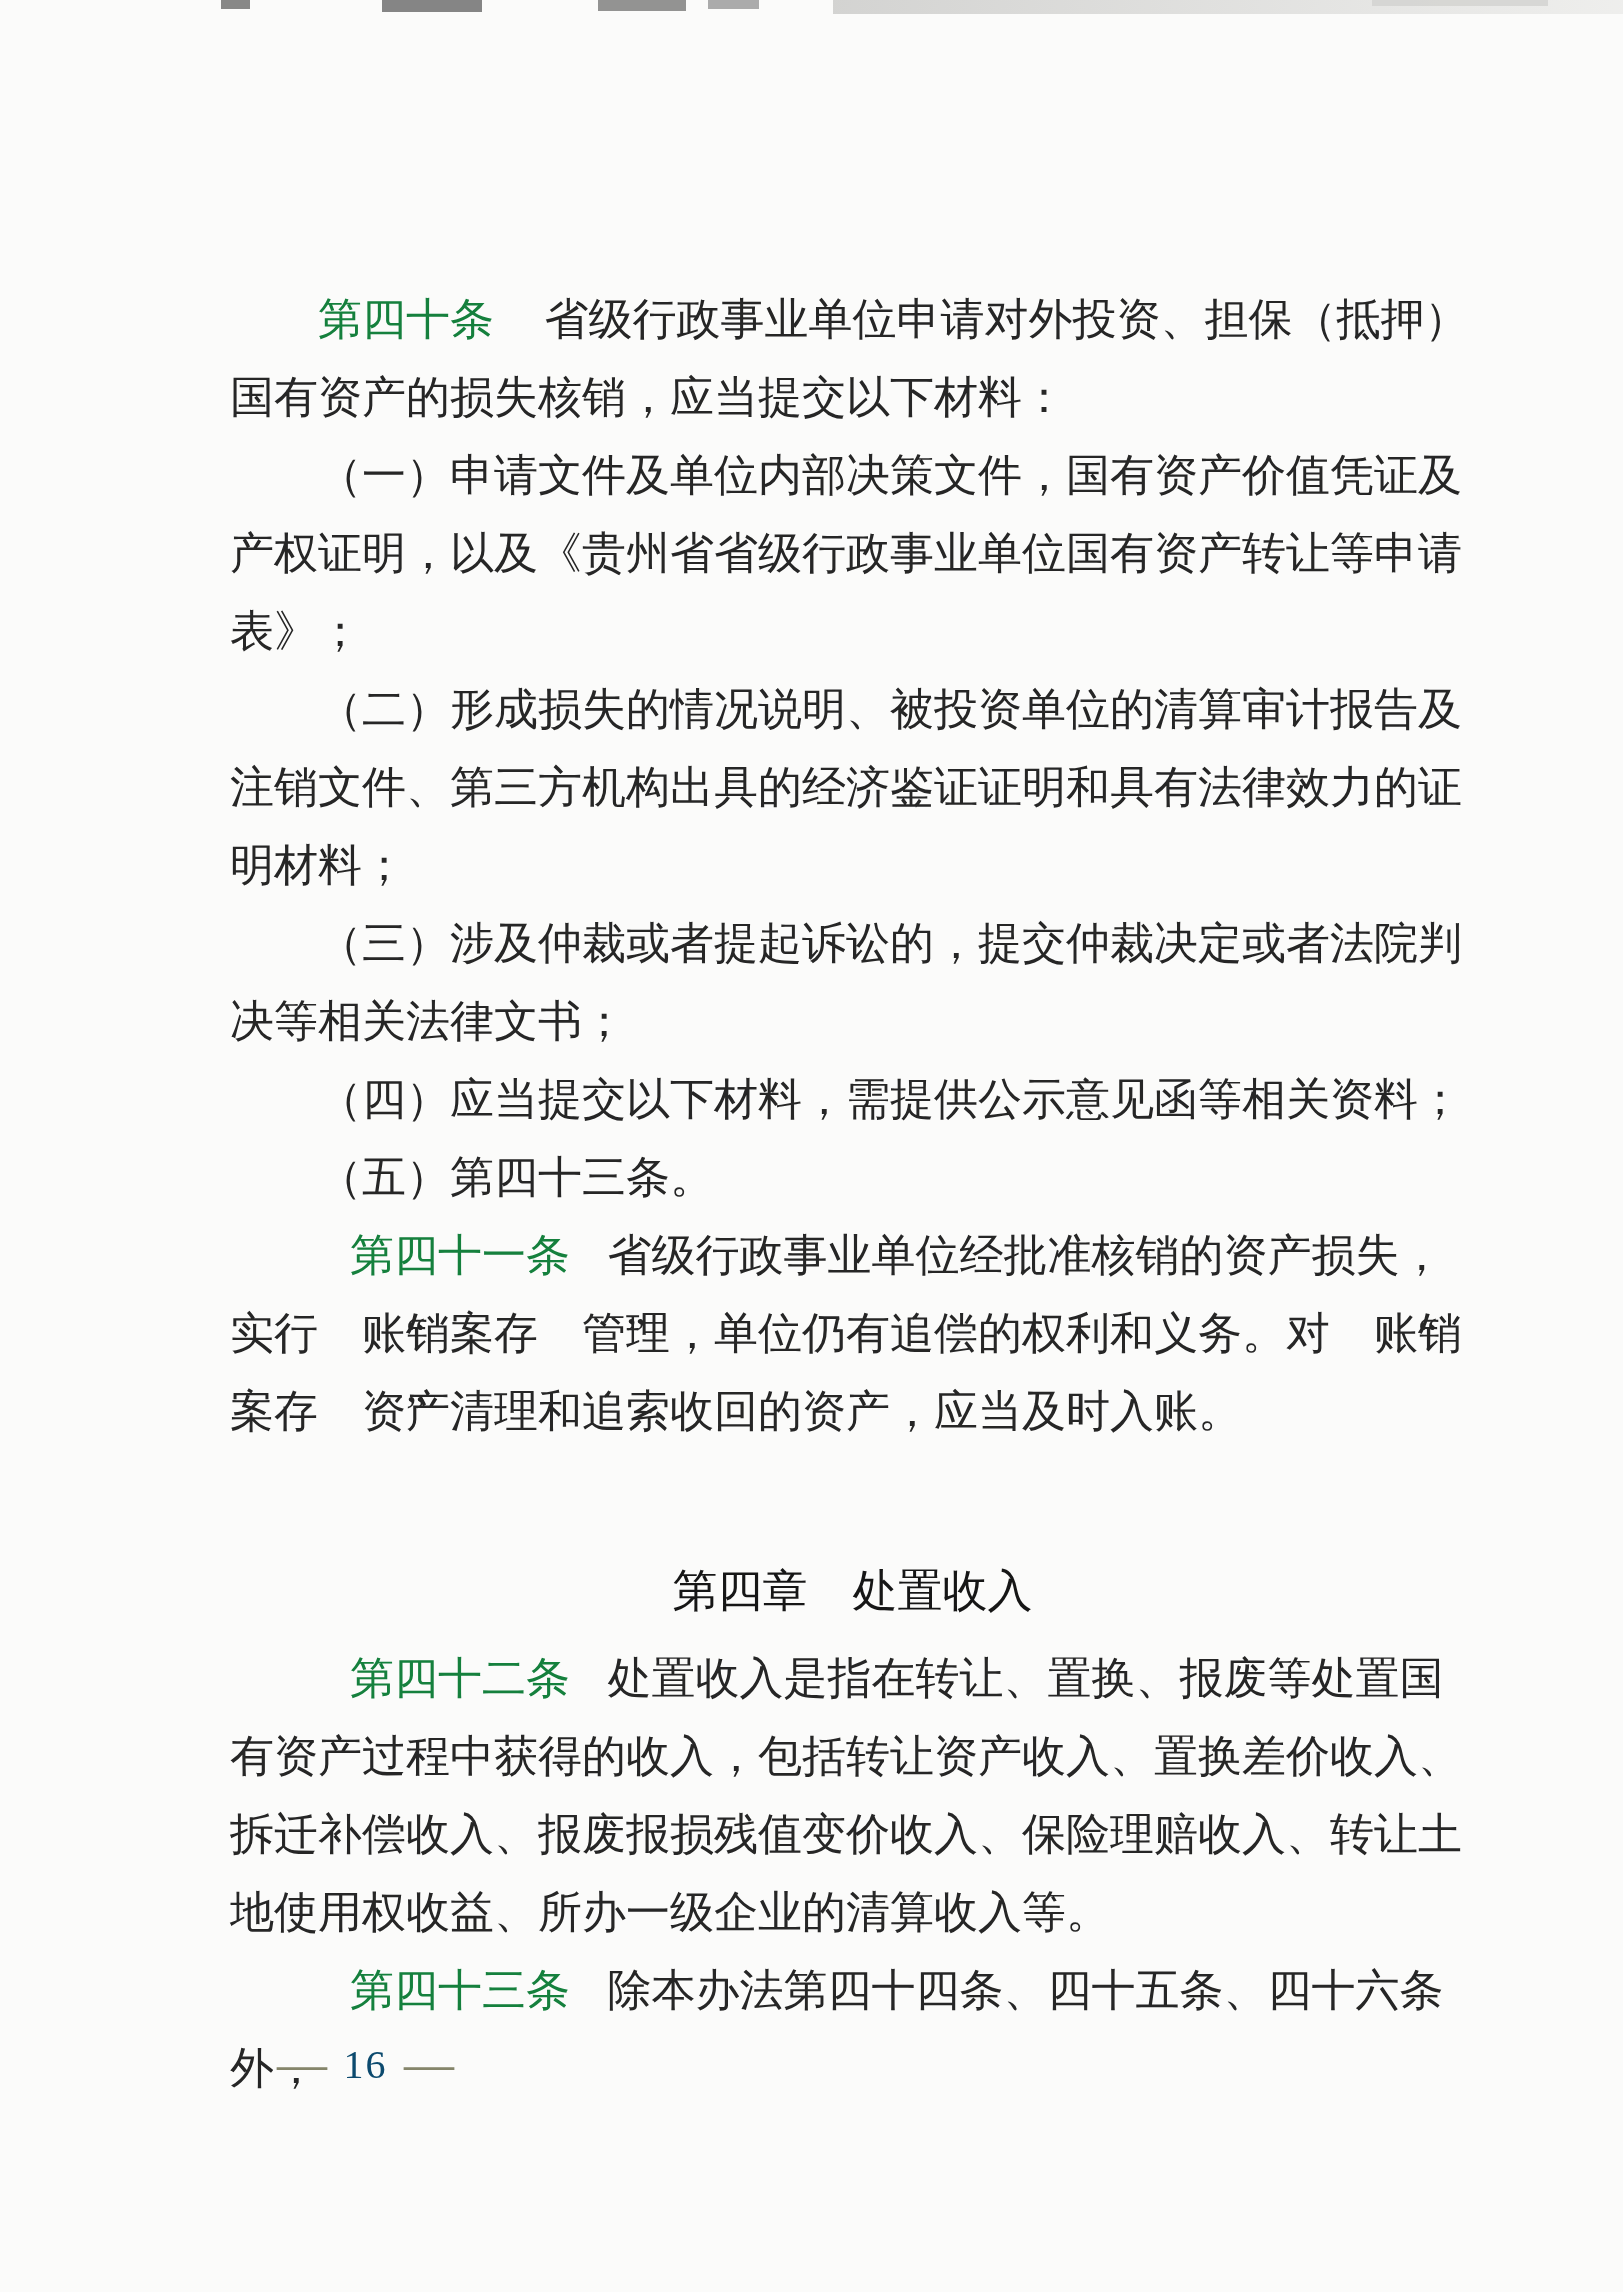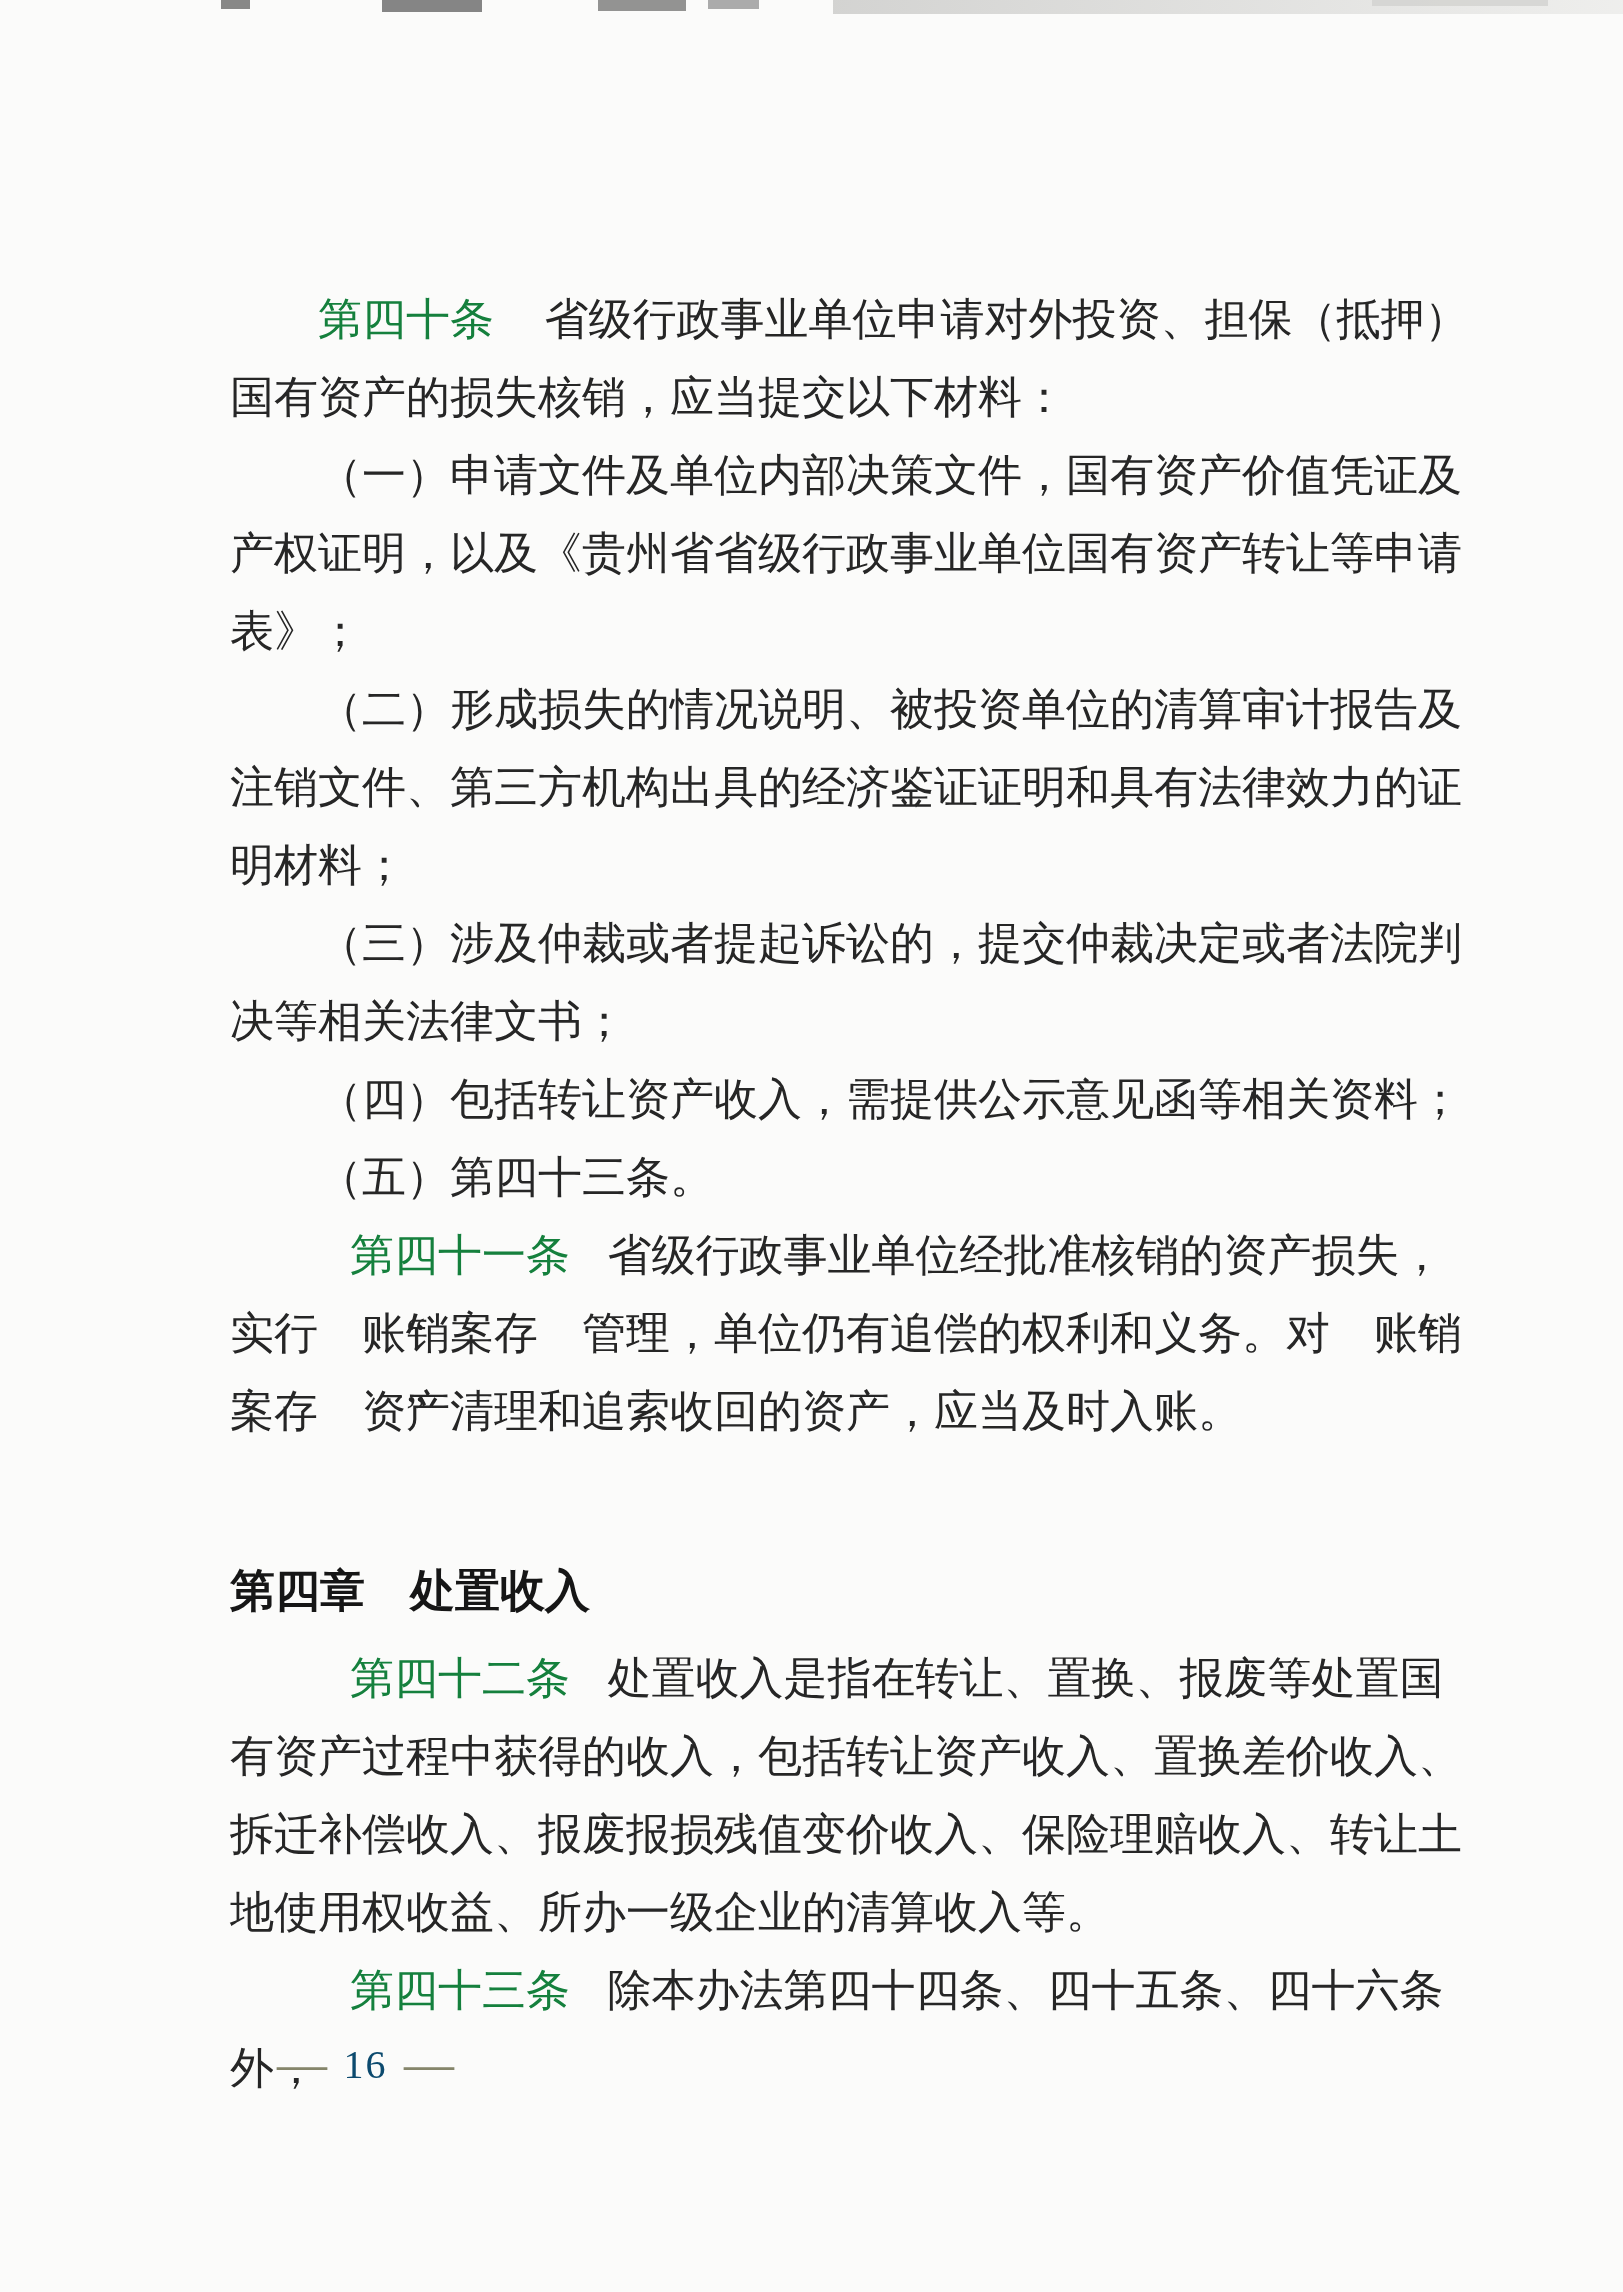--- a/index.html
+++ b/index.html
@@ -45,23 +45,24 @@
   }
   .lead {
     font-weight: normal;
     color: #15803d;
   }
   .lead-4 { margin-right: 1.15em; }
   .lead-5 { margin-right: 0.85em; margin-left: 32px; }
 
   .chapter {
     font-family: "Liberation Sans", "DejaVu Sans", sans-serif;
-    font-weight: bold;
+    font-weight: normal;
     font-size: 45px;
     color: #161616;
+    text-align: center;
     text-indent: 0 !important;
     margin-top: 101px !important;
     margin-bottom: 9.8px !important;
   }
 
   
   .fw {
     display: inline-block;
     width: 1em;
     text-align: center;
@@ -103,21 +104,21 @@
   <div class="text-block">
 
     <p><span class="lead lead-4">第四十条</span><span class="cn-text">省级行政事业单位申请对外投资、担保（抵押）国有资产的损失核销，应当提交以下材料：</span></p>
 
     <p><span class="cn-text">（一）申请文件及单位内部决策文件，国有资产价值凭证及产权证明，以及《贵州省省级行政事业单位国有资产转让等申请表》；</span></p>
 
     <p><span class="cn-text">（二）形成损失的情况说明、被投资单位的清算审计报告及注销文件、第三方机构出具的经济鉴证证明和具有法律效力的证明材料；</span></p>
 
     <p><span class="cn-text">（三）涉及仲裁或者提起诉讼的，提交仲裁决定或者法院判决等相关法律文书；</span></p>
 
-    <p><span class="cn-text">（四）包括转让资产收入，需提供公示意见函等相关资料；</span></p>
+    <p><span class="cn-text">（四）应当提交以下材料，需提供公示意见函等相关资料；</span></p>
 
     <p><span class="cn-text">（五）第四十三条。</span></p>
 
     <p><span class="lead lead-5">第四十一条</span><span class="cn-text">省级行政事业单位经批准核销的资产损失，实行<span class="fw">“</span>账销案存<span class="fw">”</span>管理，单位仍有追偿的权利和义务。对<span class="fw">“</span>账销案存<span class="fw">”</span>资产清理和追索收回的资产，应当及时入账。</span></p>
 
     <p class="chapter">第四章　处置收入</p>
 
     <p><span class="lead lead-5">第四十二条</span><span class="cn-text">处置收入是指在转让、置换、报废等处置国有资产过程中获得的收入，包括转让资产收入、置换差价收入、拆迁补偿收入、报废报损残值变价收入、保险理赔收入、转让土地使用权收益、所办一级企业的清算收入等。</span></p>
 
     <p><span class="lead lead-5">第四十三条</span><span class="cn-text">除本办法第四十四条、四十五条、四十六条外，</span></p>

